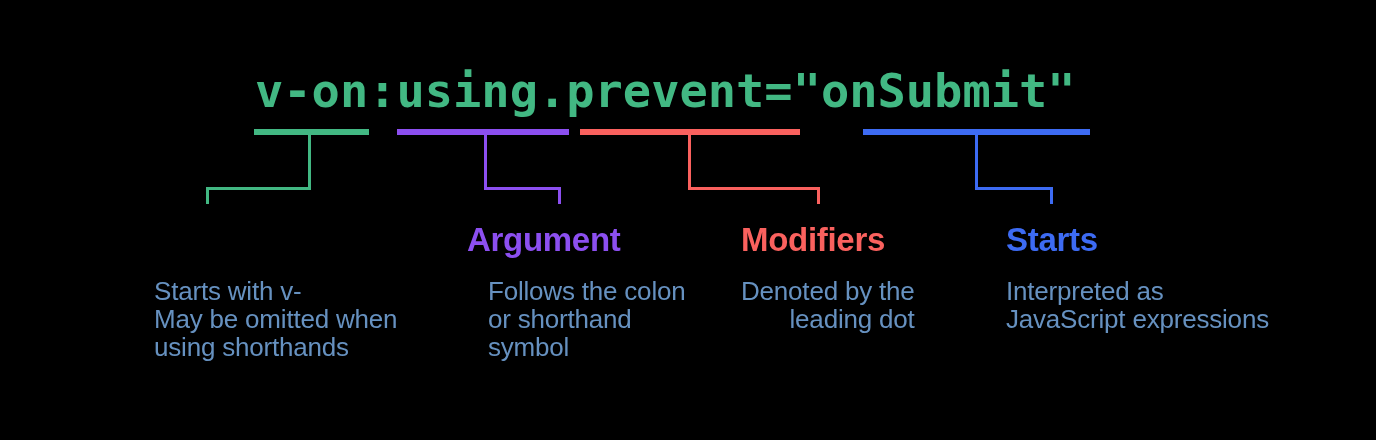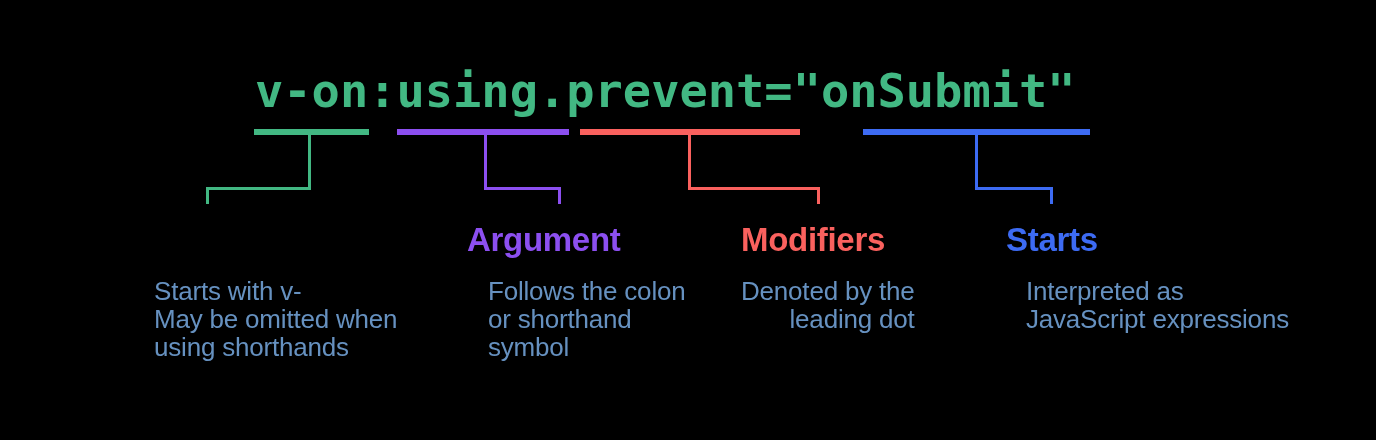--- a/index.html
+++ b/index.html
@@ -85,21 +85,21 @@
     font-size: 26px;
     font-weight: normal;
     line-height: 28px;
     color: var(--description, #6691c0);
     white-space: pre-line;
     letter-spacing: -0.2px;
   }
   .part-desc.name      { left: 154px; }
   .part-desc.argument  { left: 467px; margin-left: 21px; }
   .part-desc.modifiers { left: 741px; text-align: right; }
-  .part-desc.value     { left: 1006px; margin-left: 20px; }
+  .part-desc.value     { left: 1006px; }
 </style>
 </head>
 <body>
 
 <div id="stage">
 
   <div class="code-line"><span>v-on</span><span>:</span><span>using</span><span>.prevent</span><span>="</span><span>onSubmit</span><span>"</span></div>
 
   <div class="bar name"></div>
   <div class="bar argument"></div>

